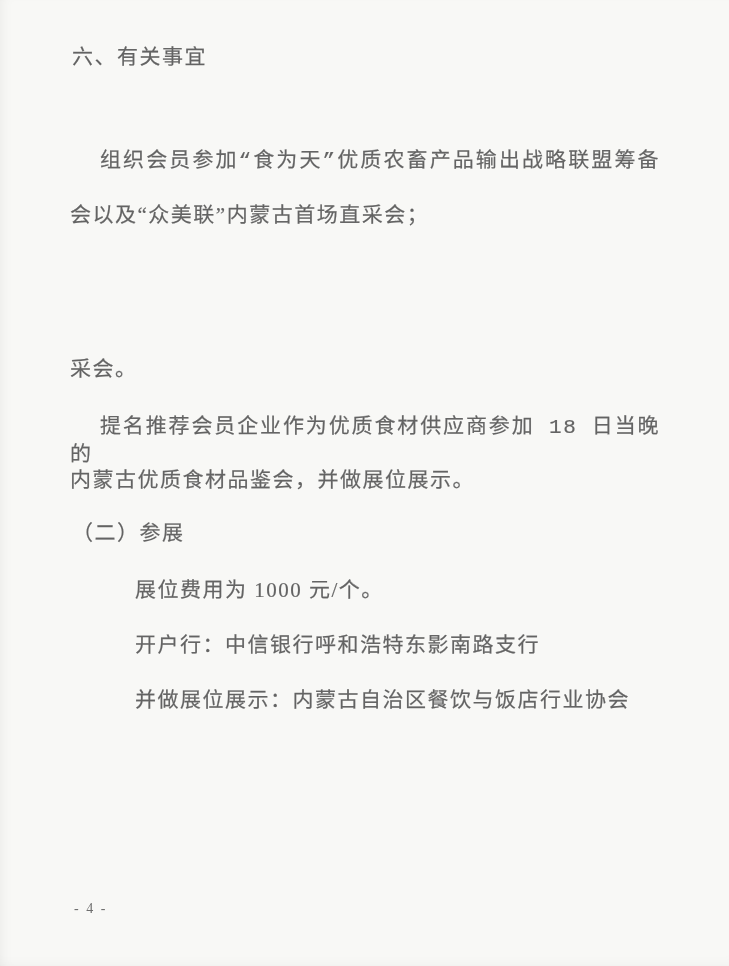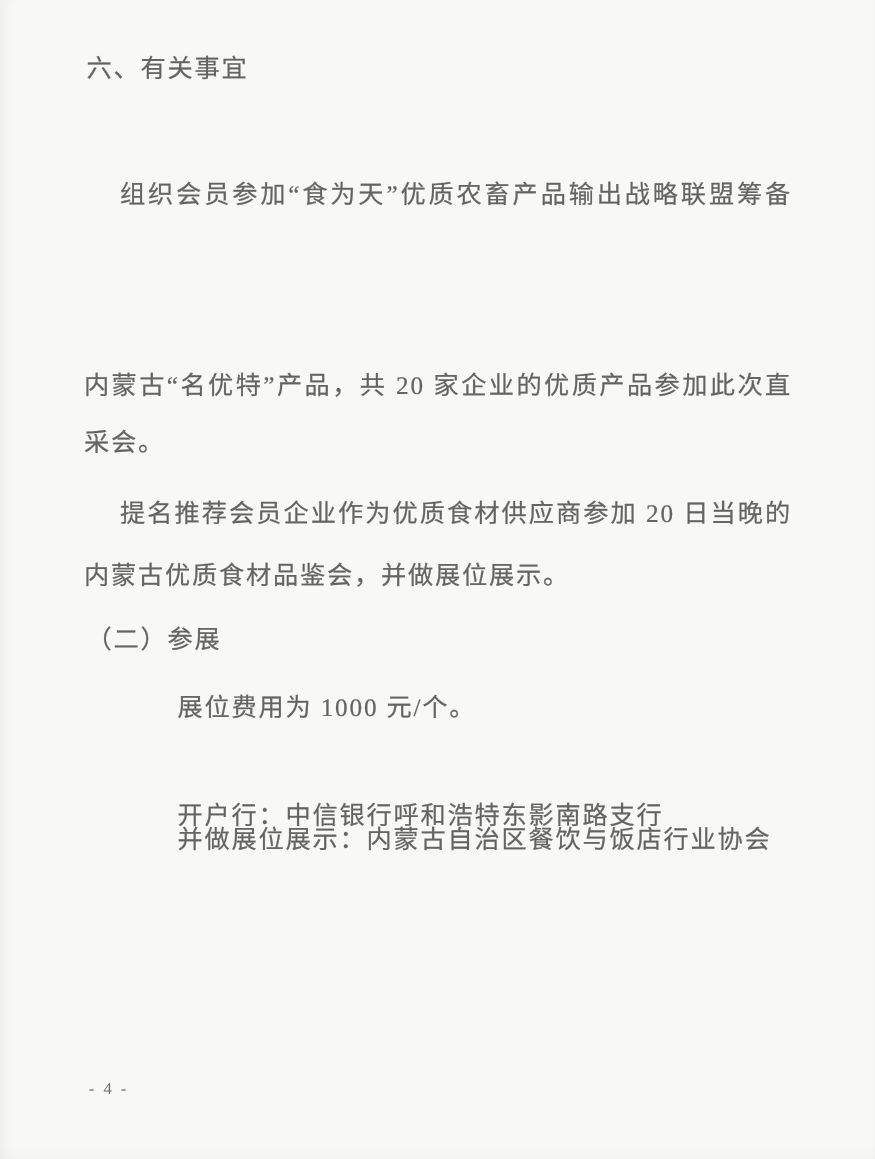--- a/index.html
+++ b/index.html
@@ -27,61 +27,62 @@
     white-space: nowrap;
     -webkit-text-stroke: 0.2px #707070;
   }
   
   .line.label   { left: 72px; }
   
   .line.first   { left: 70px; text-indent: 30px; }
   
   .line.flush   { left: 70px; }
   
-  .line.deep    { left: 135px; margin-left: 13px; }
+  .line.deep    { left: 135px; }
   
   .line.fill {
     width: 590px;
     white-space: normal;
     text-align: justify;
     text-align-last: justify;
+    font-family: Liberation Mono, monospace;
   }
   .page-number {
     position: absolute;
     left: 74px;
     top: 901px;
     font-size: 14px;
     letter-spacing: 2px;
     color: #6e6e6e;
   }
 </style>
 </head>
 <body>
 
 <div class="page">
 
   <div class="line label" style="top:43px">六、有关事宜</div>
 
 
   <div class="line first fill" style="top:148px">组织会员参加“食为天”优质农畜产品输出战略联盟筹备</div>
 
+  <div class="line flush" style="top:201px">会以及“众美联”内蒙古首场直采会；</div>
 
 
-  <div class="line flush fill" style="top:307px">内蒙古“名优特”产品，共 20 家企业的优质产品参加此次直</div>
 
   <div class="line flush" style="top:355px">采会。</div>
 
-  <div class="line first fill" style="top:414px">提名推荐会员企业作为优质食材供应商参加 20 日当晚的</div>
+  <div class="line first fill" style="top:414px">提名推荐会员企业作为优质食材供应商参加 18 日当晚的</div>
 
   <div class="line flush" style="top:466px">内蒙古优质食材品鉴会，并做展位展示。</div>
 
   <div class="line label" style="top:519px">（二）参展</div>
 
   <div class="line deep" style="top:576px">展位费用为 1000 元/个。</div>
 
-  <div class="line deep" style="top:666px">开户行：中信银行呼和浩特东影南路支行</div>
+  <div class="line deep" style="top:631px">开户行：中信银行呼和浩特东影南路支行</div>
 
   <div class="line deep" style="top:686px">并做展位展示：内蒙古自治区餐饮与饭店行业协会</div>
 
 
   <div class="page-number">- 4 -</div>
 
 </div>
 
 </body></html>

